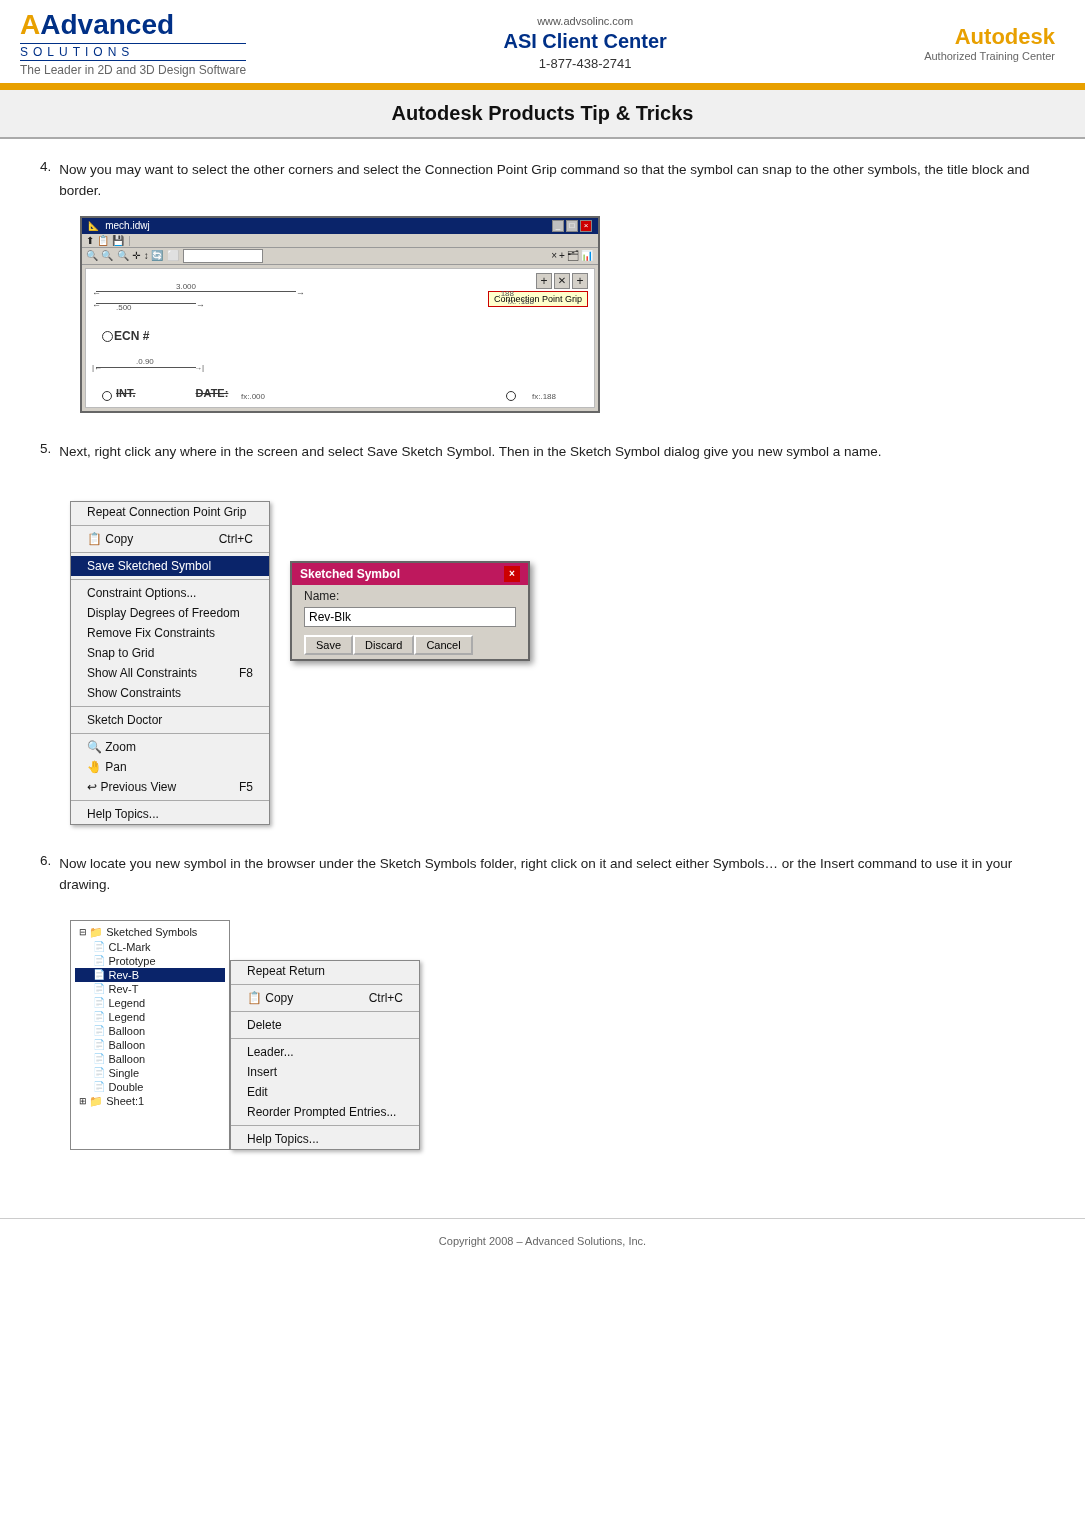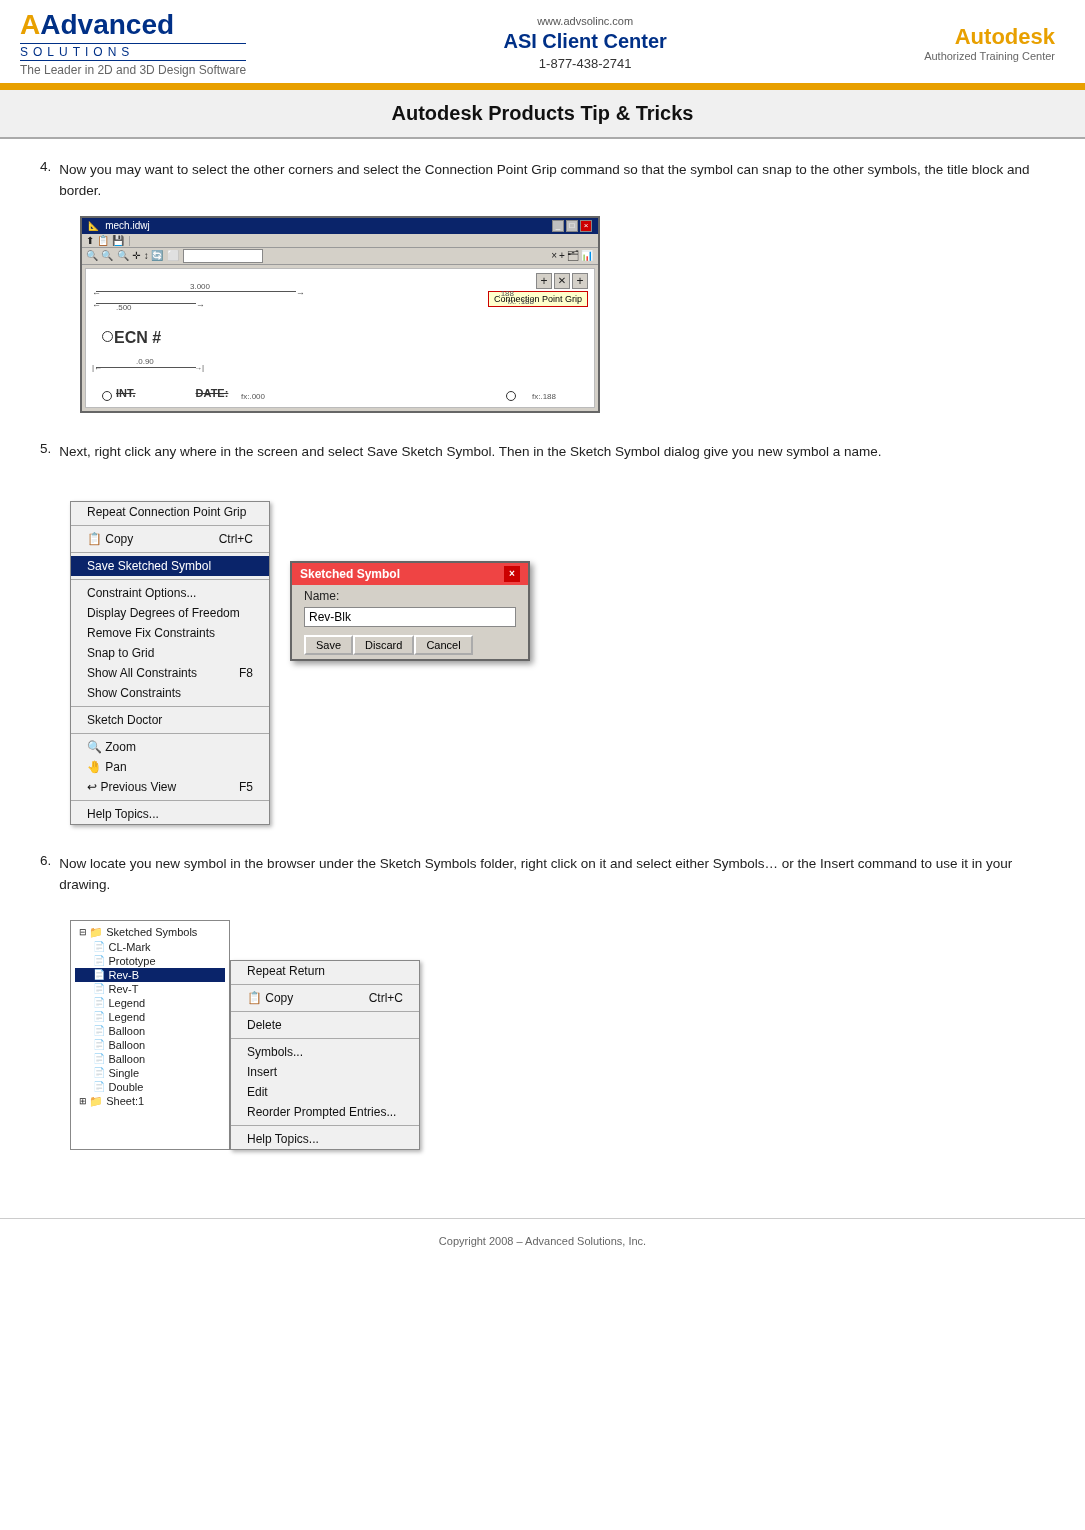--- a/index.html
+++ b/index.html
@@ -98,21 +98,21 @@
       padding: 3px 16px;
     }
 
     .sketch-dialog {
       background: #d4d0c8;
       border: 2px solid #666;
       width: 240px;
       box-shadow: 3px 3px 6px rgba(0,0,0,0.4);
     }
     .dialog-titlebar {
-      background: #ef4444;
+      background: #be185d;
       color: #fff;
       font-size: 12px;
       font-weight: bold;
       padding: 3px 8px;
       display: flex;
       justify-content: space-between;
       align-items: center;
     }
     .dialog-close {
       background: #c00;
@@ -281,32 +281,32 @@
             <div style="display:flex;gap:2px;">
               <span style="border:1px solid #888;width:16px;height:16px;display:inline-flex;align-items:center;justify-content:center;font-size:12px;background:#d4d0c8;cursor:pointer;">+</span>
               <span style="border:1px solid #888;width:16px;height:16px;display:inline-flex;align-items:center;justify-content:center;font-size:10px;background:#d4d0c8;cursor:pointer;">✕</span>
               <span style="border:1px solid #888;width:16px;height:16px;display:inline-flex;align-items:center;justify-content:center;font-size:12px;background:#d4d0c8;cursor:pointer;">+</span>
             </div>
             <div style="background:#ffffcc;border:1px solid #cc0000;padding:2px 5px;font-size:9px;color:#000;">Connection Point Grip</div>
           </div>
 
           <div style="position:absolute;left:10px;top:22px;width:200px;height:1px;background:#555;"></div>
           <div style="position:absolute;left:6px;top:18px;font-size:9px;color:#555;">←</div>
-          <div style="position:absolute;left:104px;top:13px;font-size:8px;color:#555;">3.000</div>
+          <div style="position:absolute;left:90px;top:13px;font-size:8px;color:#555;">3.000</div>
           <div style="position:absolute;left:210px;top:18px;font-size:9px;color:#555;">→</div>
           <div style="position:absolute;left:10px;top:34px;width:100px;height:1px;background:#555;"></div>
           <div style="position:absolute;left:6px;top:30px;font-size:9px;color:#555;">←</div>
           <div style="position:absolute;left:30px;top:34px;font-size:8px;color:#555;">.500</div>
           <div style="position:absolute;left:110px;top:30px;font-size:9px;color:#555;">→</div>
 
           <div style="position:absolute;right:80px;top:20px;font-size:8px;color:#555;">.188</div>
           <div style="position:absolute;right:60px;top:28px;font-size:8px;color:#555;">fx: .188</div>
 
           <div style="position:absolute;left:16px;top:62px;width:11px;height:11px;border:1.5px solid #333;border-radius:50%;"></div>
-          <div style="position:absolute;left:28px;top:60px;font-size:16px;font-weight:bold;color:#333;text-align:center;">ECN #</div>
+          <div style="position:absolute;left:28px;top:60px;font-size:12px;font-weight:bold;color:#333;text-align:center;">ECN #</div>
 
           <div style="position:absolute;left:10px;top:98px;width:100px;height:1px;background:#555;"></div>
           <div style="position:absolute;left:6px;top:94px;font-size:8px;color:#555;">|←</div>
           <div style="position:absolute;left:50px;top:88px;font-size:8px;color:#555;">.0.90</div>
           <div style="position:absolute;left:108px;top:94px;font-size:8px;color:#555;">→|</div>
 
           <div style="position:absolute;bottom:8px;left:30px;display:flex;gap:60px;align-items:center;">
             <span style="font-size:11px;font-weight:bold;text-decoration:line-through;color:#333;">INT.</span>
             <span style="font-size:11px;font-weight:bold;text-decoration:line-through;color:#333;">DATE:</span>
           </div>
@@ -446,21 +446,21 @@
       <div class="ctx-menu2" style="margin-top:40px;">
         <div class="ctx-item">Repeat Return</div>
         <div class="ctx-separator"></div>
         <div class="ctx-item-with-key ctx-item">
           <span>📋 Copy</span>
           <span>Ctrl+C</span>
         </div>
         <div class="ctx-separator"></div>
         <div class="ctx-item">Delete</div>
         <div class="ctx-separator"></div>
-        <div class="ctx-item">Symbols...</div>
+        <div class="ctx-item">Leader...</div>
         <div class="ctx-item">Insert</div>
         <div class="ctx-item">Edit</div>
         <div class="ctx-item">Reorder Prompted Entries...</div>
         <div class="ctx-separator"></div>
         <div class="ctx-item">Help Topics...</div>
       </div>
     </div>
   </div>
 
 </div>

